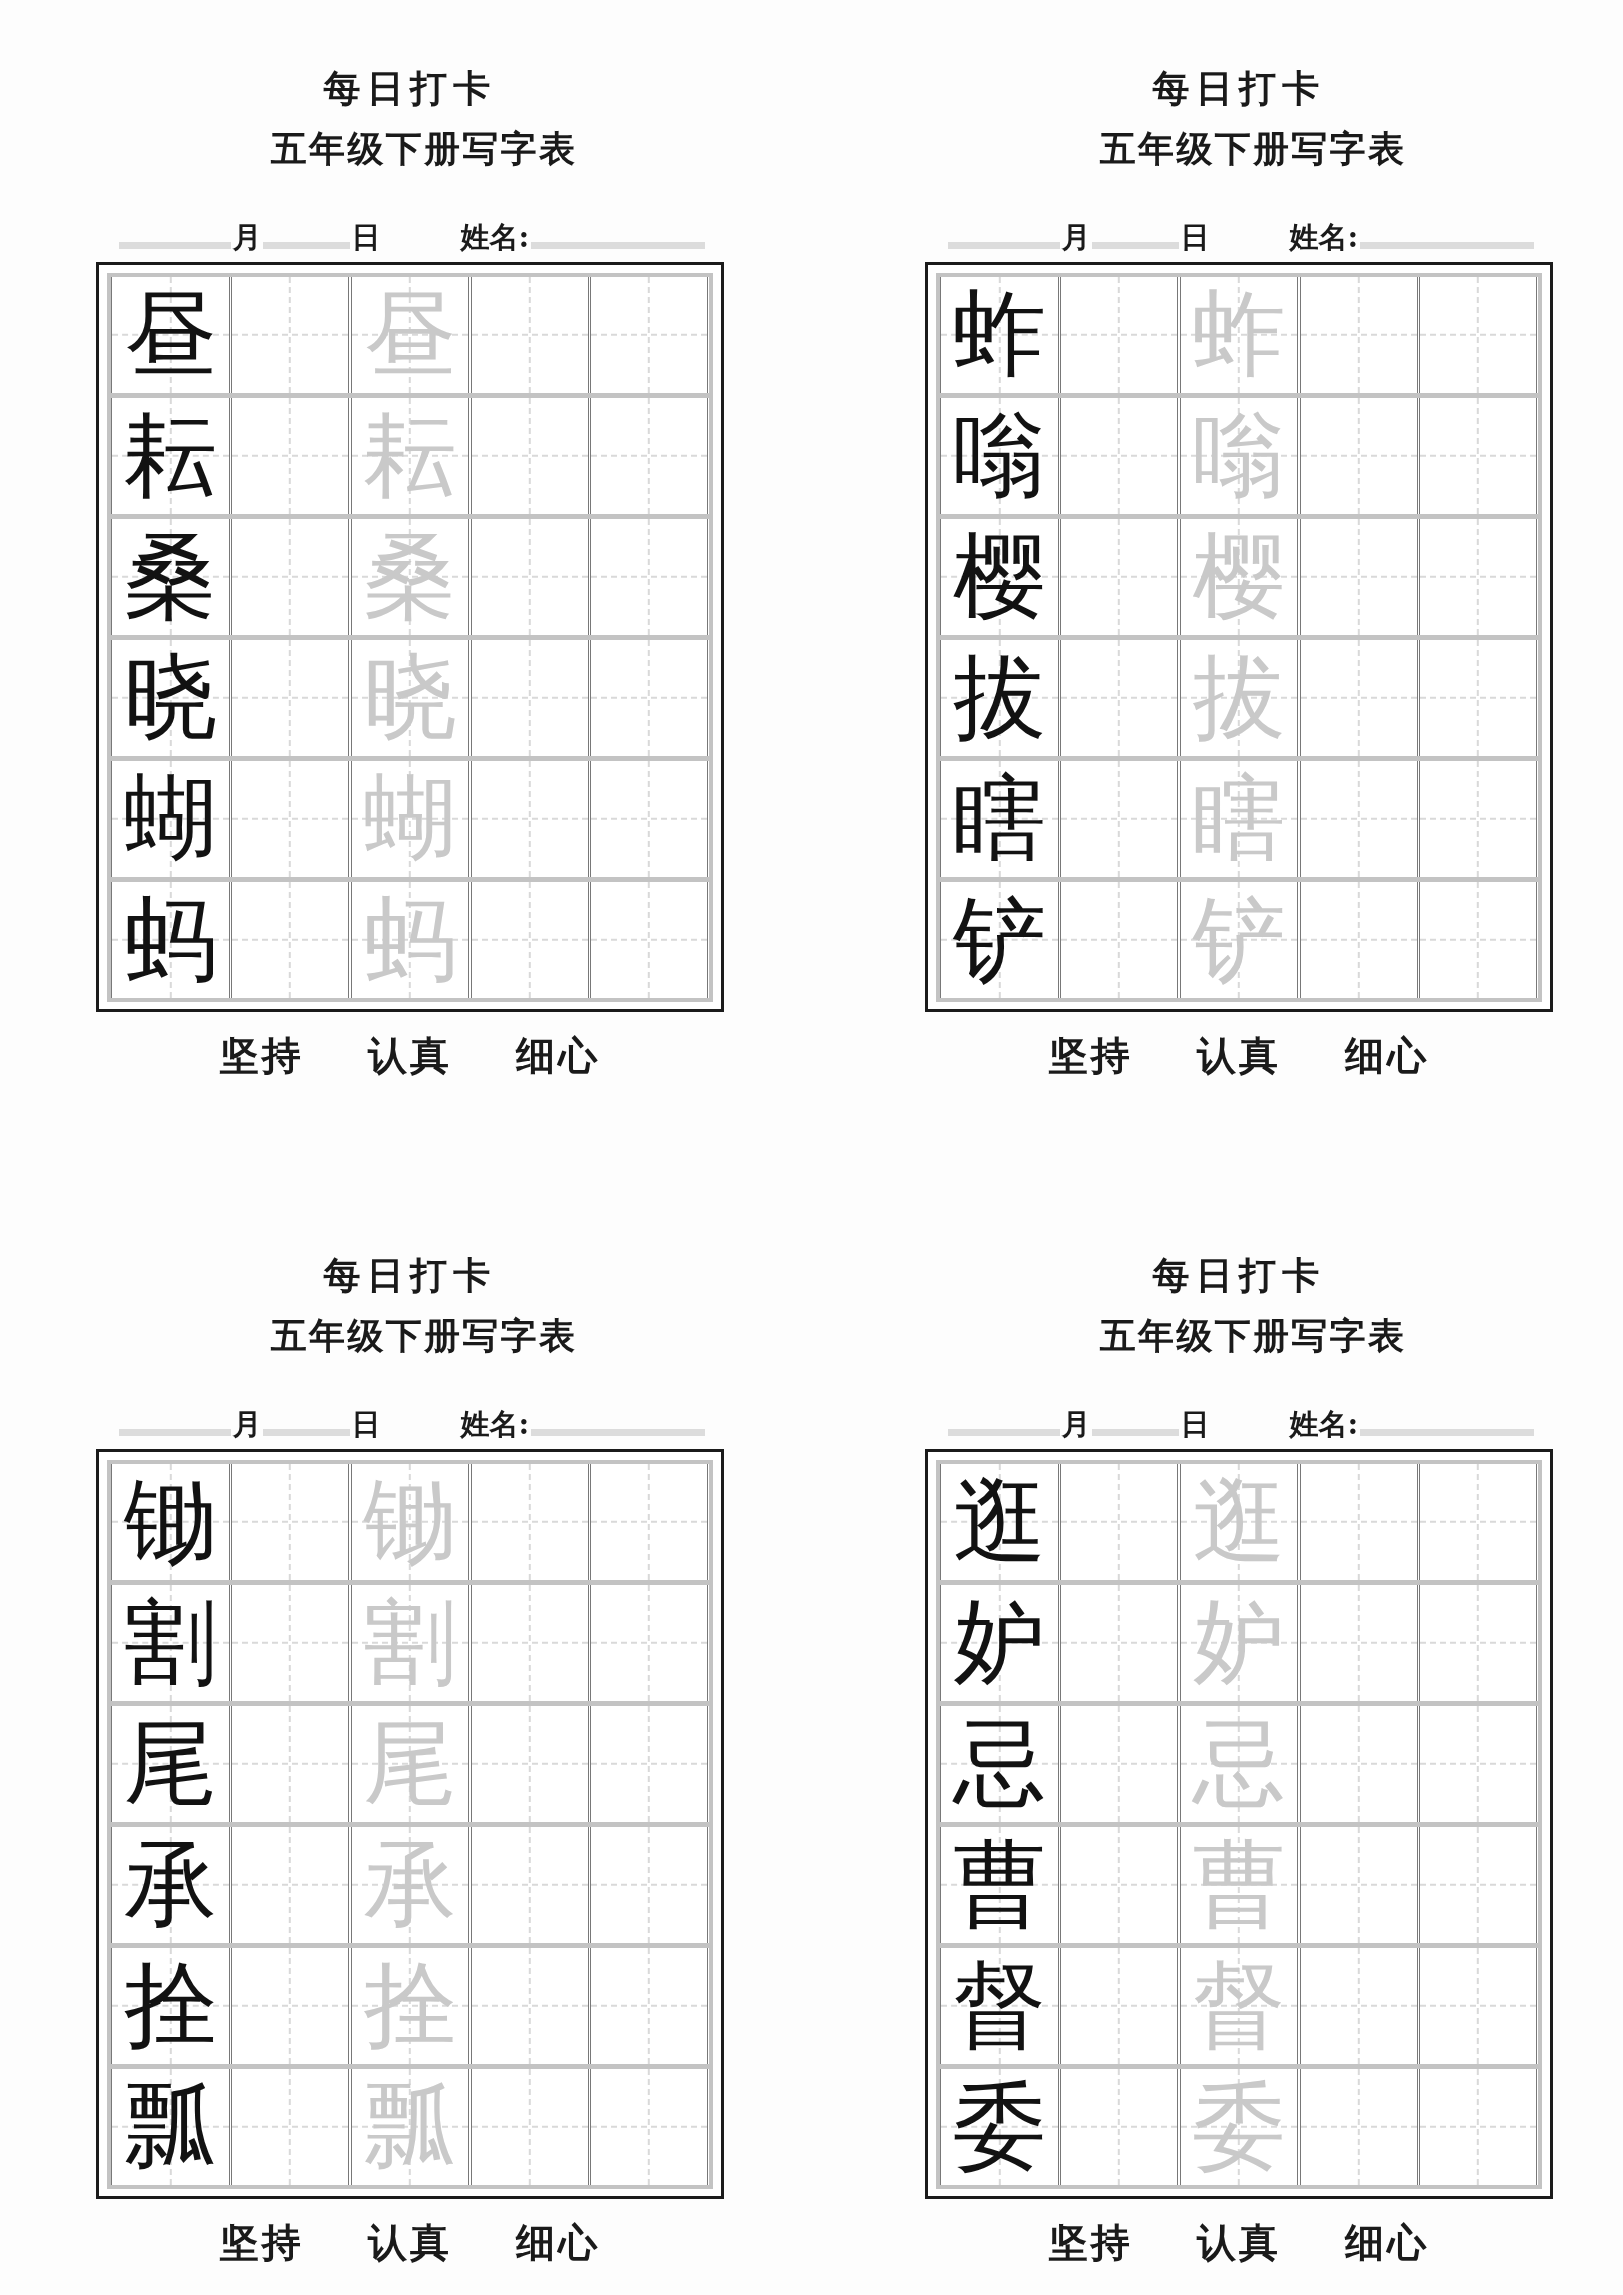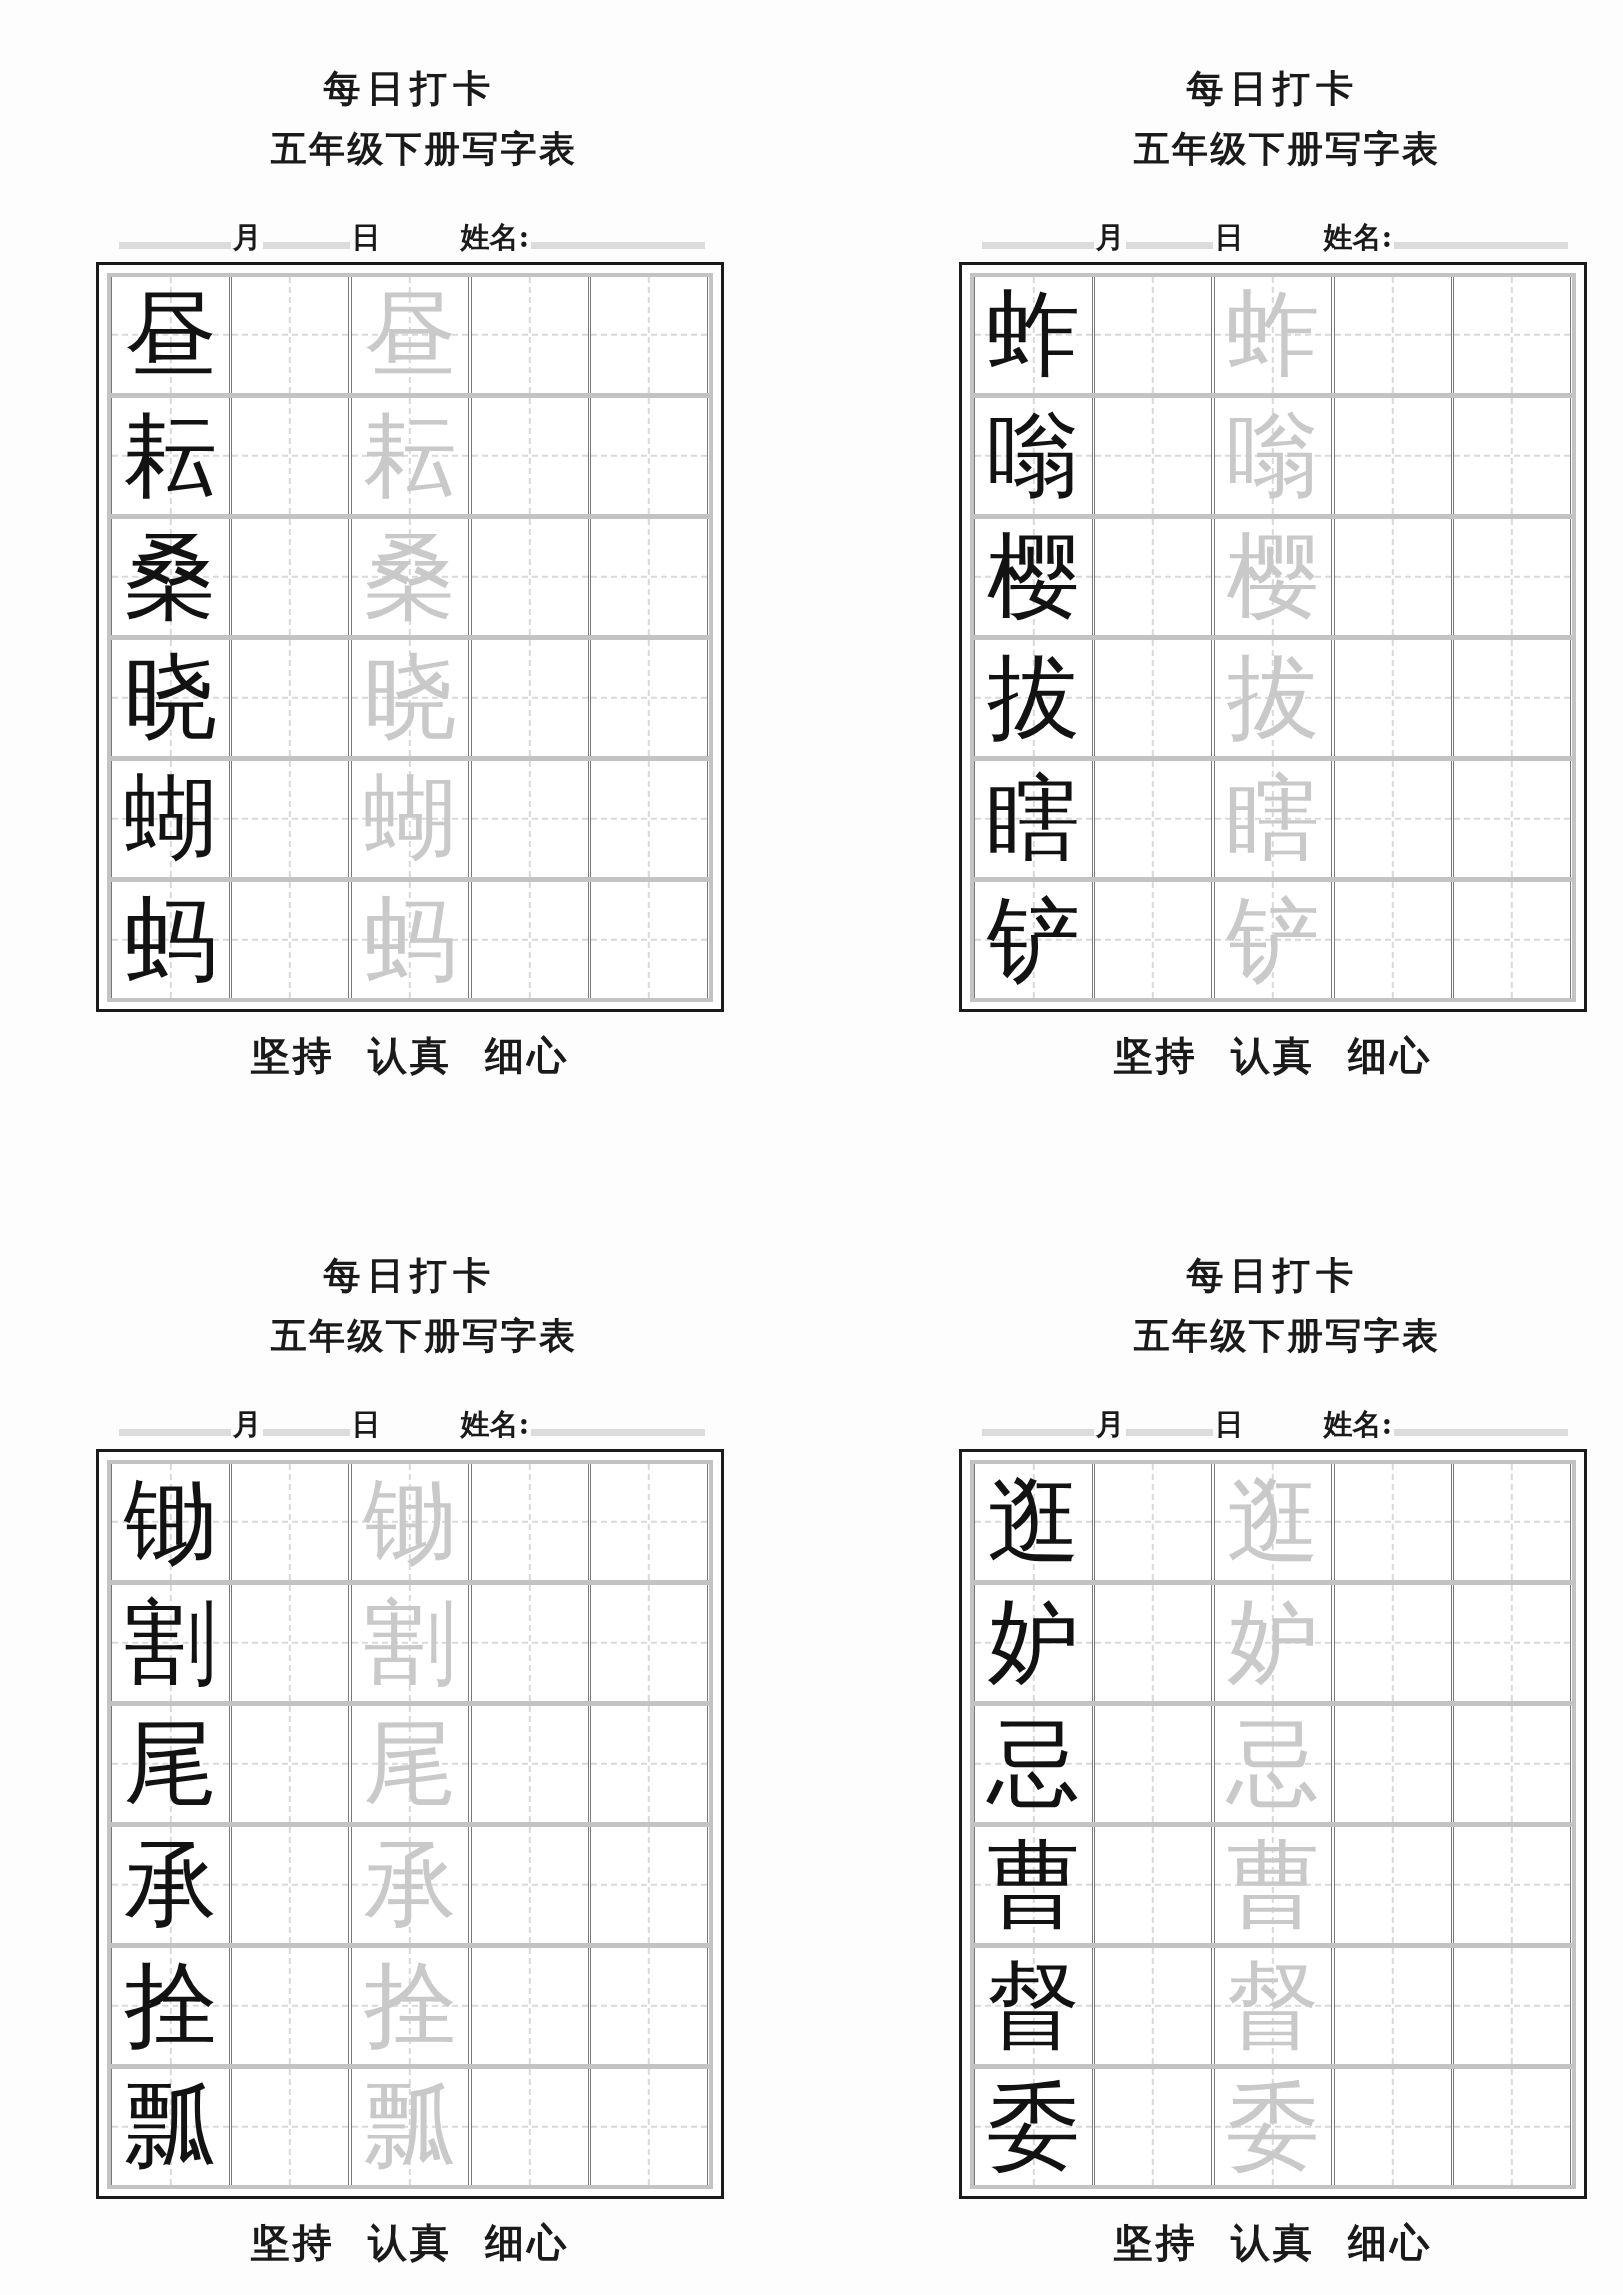--- a/index.html
+++ b/index.html
@@ -14,21 +14,21 @@
   }
   *{box-sizing:border-box;margin:0;padding:0;}
   html,body{width:1623px;height:2295px;}
   body{
     background:var(--page-bg);
     font-family:"DejaVu Serif","Liberation Serif",serif;
     color:#1a1a1a;
   }
   .sheet{
     width:1623px;height:2295px;
-    padding:68px 36px 0 96px;
+    padding:68px 70px 0 96px;
     display:flex;flex-direction:column;gap:178px;
   }
   .prow{display:flex;justify-content:space-between;}
   .panel-col{width:628px;display:flex;flex-direction:column;align-items:center;}
   .title{
     font-size:37px;font-weight:700;letter-spacing:6.2px;line-height:1.1;
   }
   .subtitle{
     font-size:36px;font-weight:700;letter-spacing:2.3px;margin-top:20px;line-height:1.1;margin-left:28px;
   }
@@ -72,21 +72,21 @@
   }
   .char{
     position:absolute;inset:0;z-index:2;
     display:flex;align-items:center;justify-content:center;
     font-size:93px;line-height:1;
   }
   .char.black{color:var(--black-char);}
   .char.trace{color:var(--trace-char);}
   .motto{
     margin-top:21.6px;
-    display:flex;gap:33px;
+    display:flex;gap:64px;
     font-size:39px;font-weight:700;letter-spacing:3.1px;line-height:1.1;text-align:right;
   }
 </style>
 </head>
 <body>
 
 <div class="sheet">
 
   <div class="prow">
 

